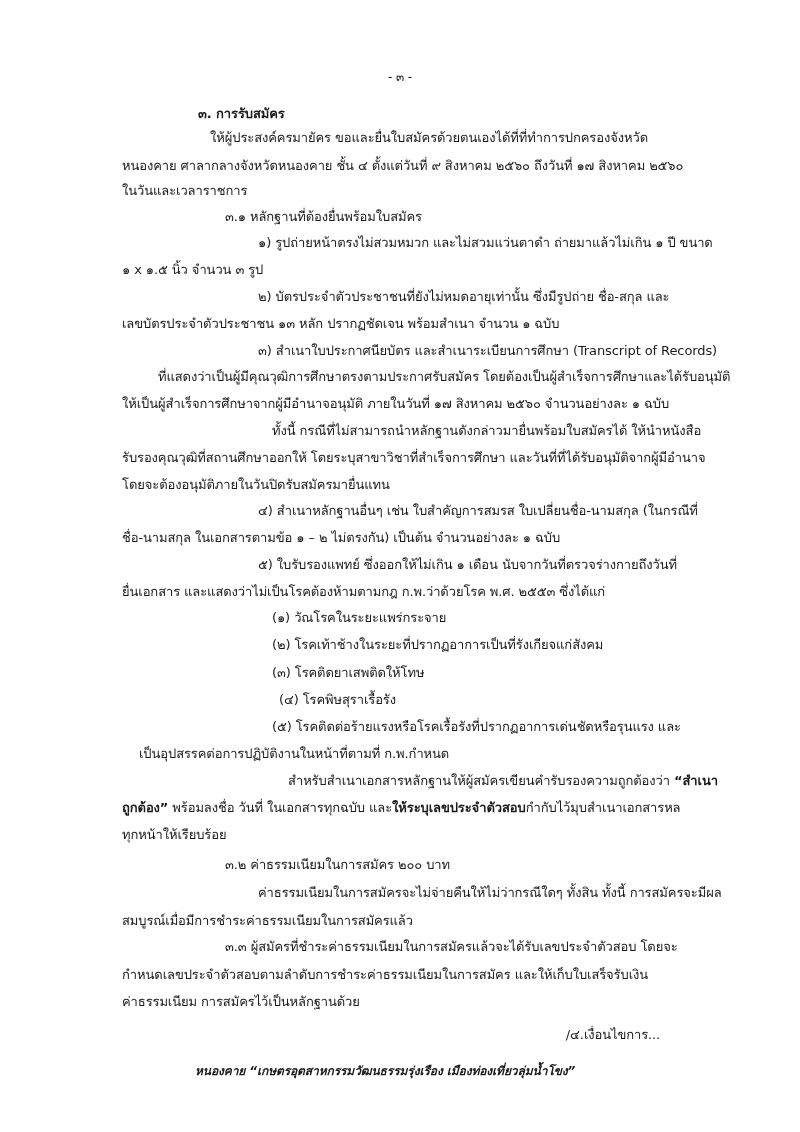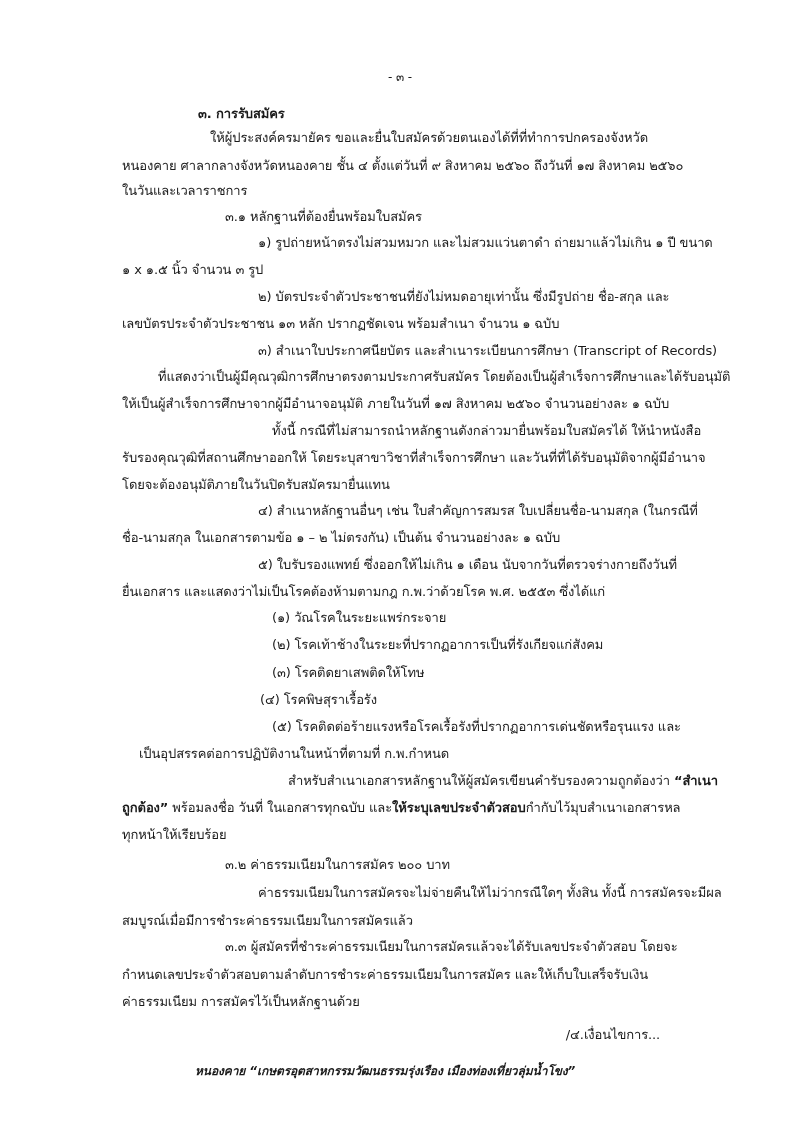--- a/index.html
+++ b/index.html
@@ -41,21 +41,21 @@
 
   <div class="ln" style="left:258px; top:502px;">๔)  สำเนาหลักฐานอื่นๆ เช่น ใบสำคัญการสมรส ใบเปลี่ยนชื่อ-นามสกุล (ในกรณีที่</div>
   <div class="ln" style="left:122px; top:529px;">ชื่อ-นามสกุล ในเอกสารตามข้อ ๑ – ๒ ไม่ตรงกัน) เป็นต้น จำนวนอย่างละ ๑ ฉบับ</div>
 
   <div class="ln" style="left:258px; top:556px;">๕) ใบรับรองแพทย์ ซึ่งออกให้ไม่เกิน ๑ เดือน นับจากวันที่ตรวจร่างกายถึงวันที่</div>
   <div class="ln" style="left:122px; top:583px;">ยื่นเอกสาร และแสดงว่าไม่เป็นโรคต้องห้ามตามกฎ ก.พ.ว่าด้วยโรค พ.ศ. ๒๕๕๓ ซึ่งได้แก่</div>
 
   <div class="ln" style="left:272px; top:609px;">(๑) วัณโรคในระยะแพร่กระจาย</div>
   <div class="ln" style="left:272px; top:636px;">(๒) โรคเท้าช้างในระยะที่ปรากฏอาการเป็นที่รังเกียจแก่สังคม</div>
   <div class="ln" style="left:272px; top:664px;">(๓) โรคติดยาเสพติดให้โทษ</div>
-  <div class="ln" style="left:260px; top:691px;text-align:right;">(๔) โรคพิษสุราเรื้อรัง</div>
+  <div class="ln" style="left:279px; top:691px;text-align:right;">(๔) โรคพิษสุราเรื้อรัง</div>
   <div class="ln" style="left:272px; top:718px;">(๕) โรคติดต่อร้ายแรงหรือโรคเรื้อรังที่ปรากฏอาการเด่นชัดหรือรุนแรง และ</div>
   <div class="ln" style="left:122px; top:745px;margin-left:17px;">เป็นอุปสรรคต่อการปฏิบัติงานในหน้าที่ตามที่ ก.พ.กำหนด</div>
 
   <div class="ln" style="left:288px; top:772px;">
     <span>สำหรับสำเนาเอกสารหลักฐานให้ผู้สมัครเขียนคำรับรองความถูกต้องว่า </span><span class="b">“สำเนา</span>
   </div>
   <div class="ln" style="left:122px; top:799px;">
     <span class="b">ถูกต้อง”</span><span> พร้อมลงชื่อ วันที่ ในเอกสารทุกฉบับ และ</span><span class="b">ให้ระบุเลขประจำตัวสอบ</span><span>กำกับไว้มุบสำเนาเอกสารหล</span>
   </div>
   <div class="ln" style="left:122px; top:826px;">ทุกหน้าให้เรียบร้อย</div>

